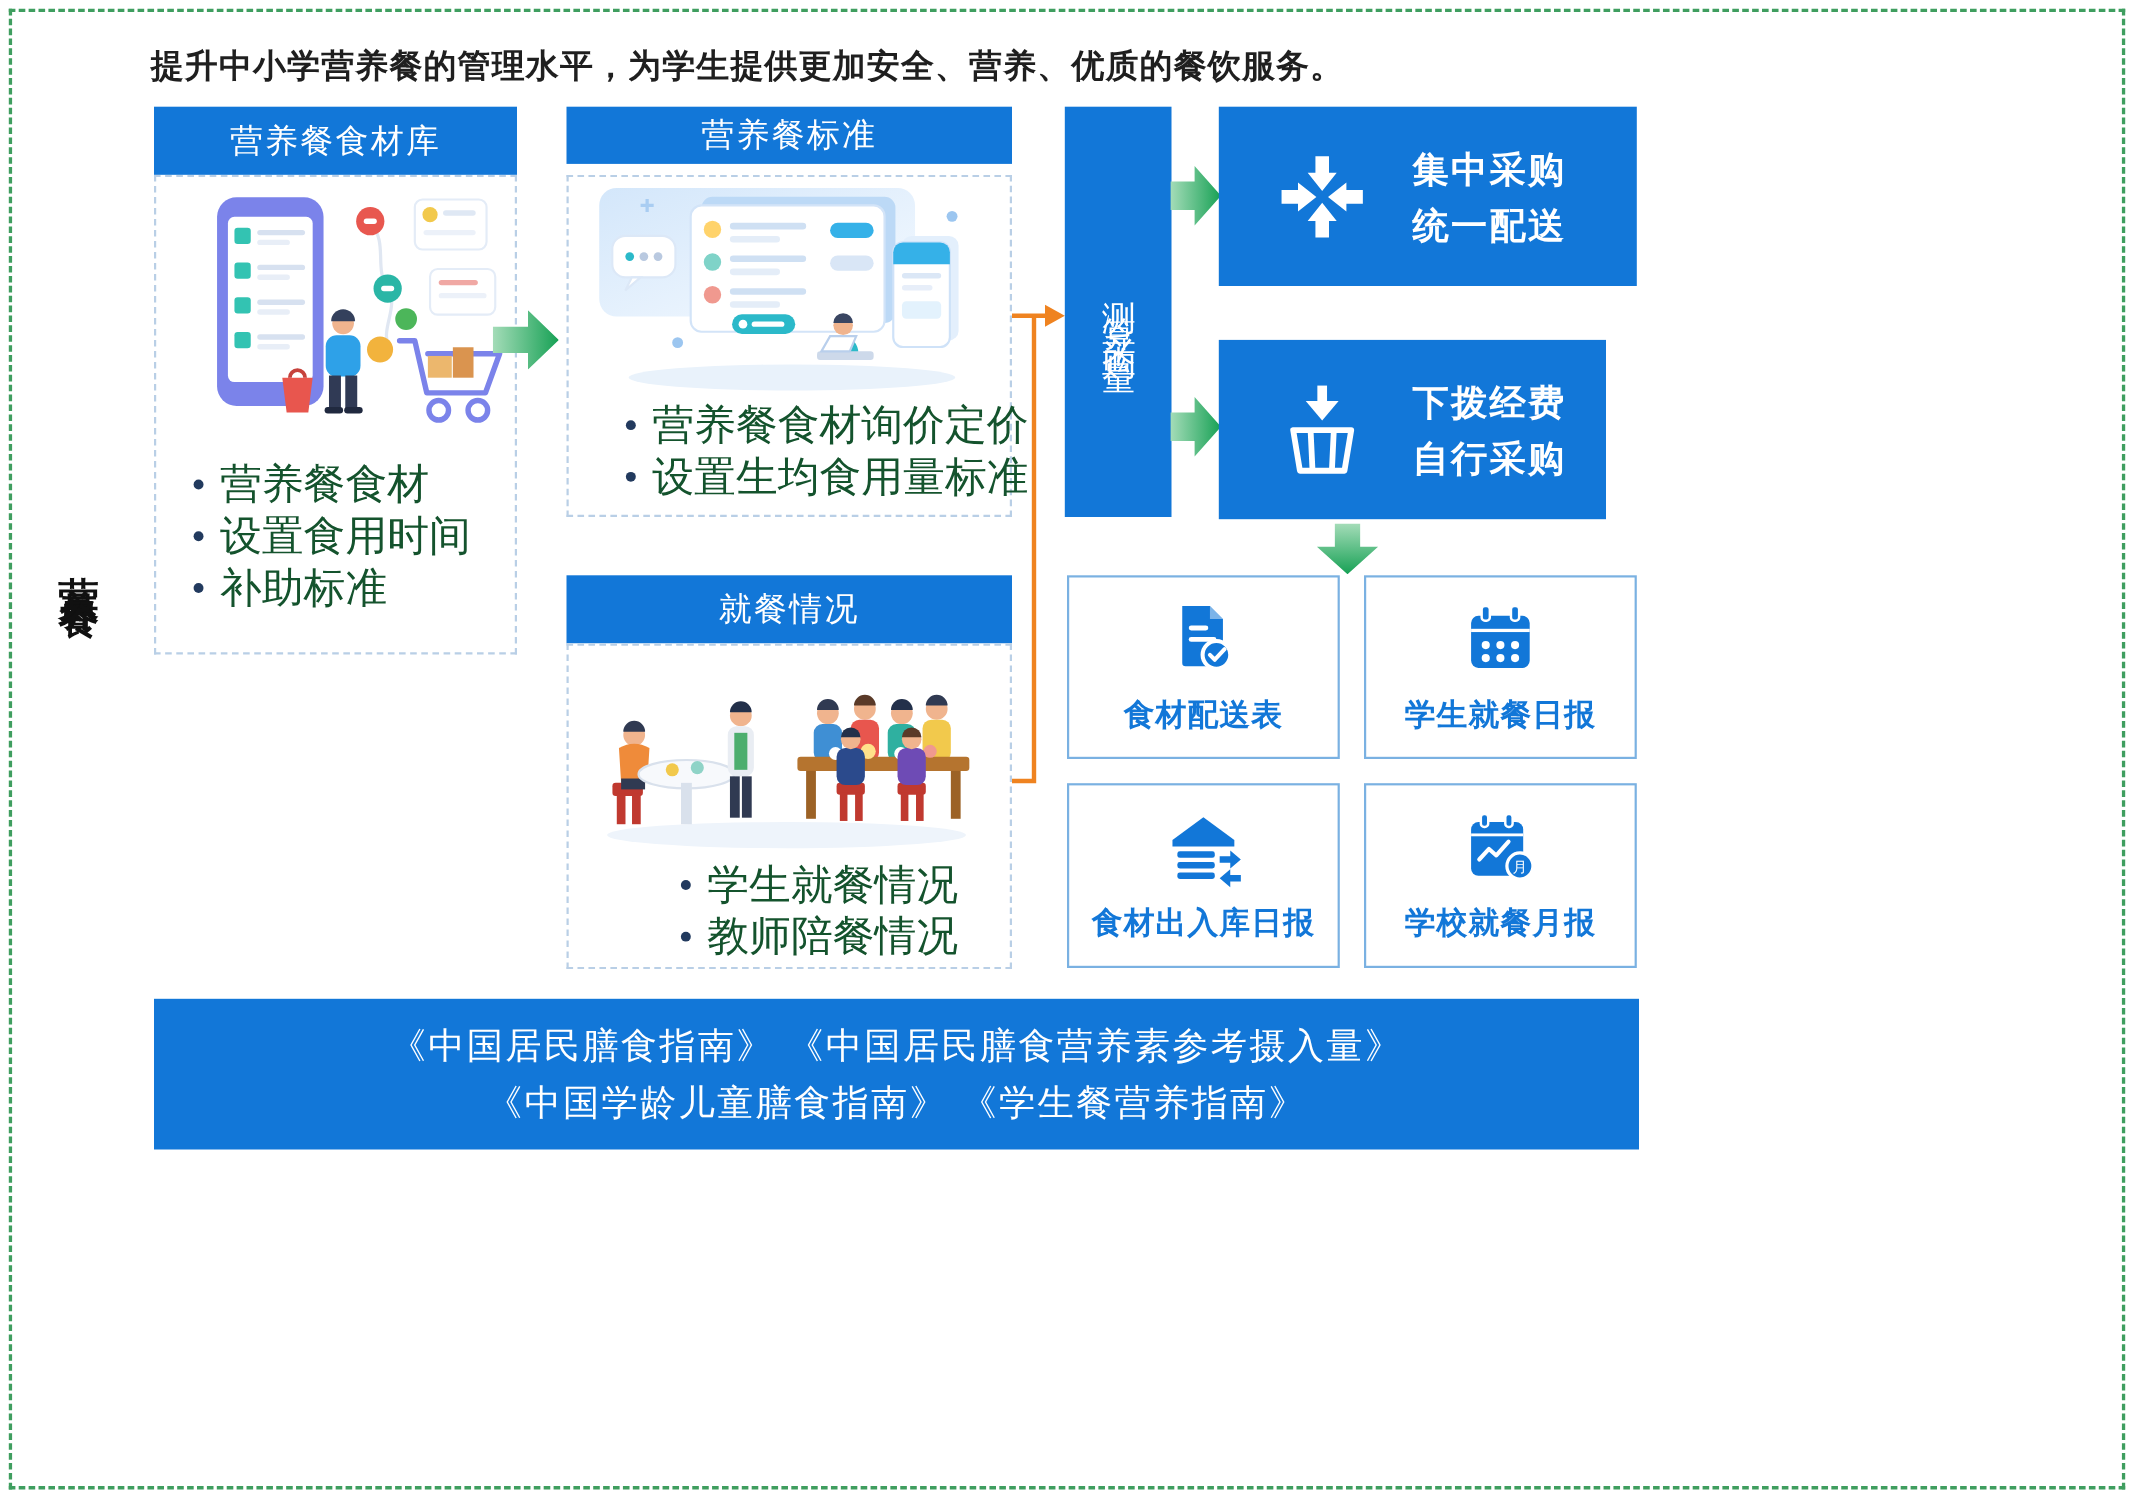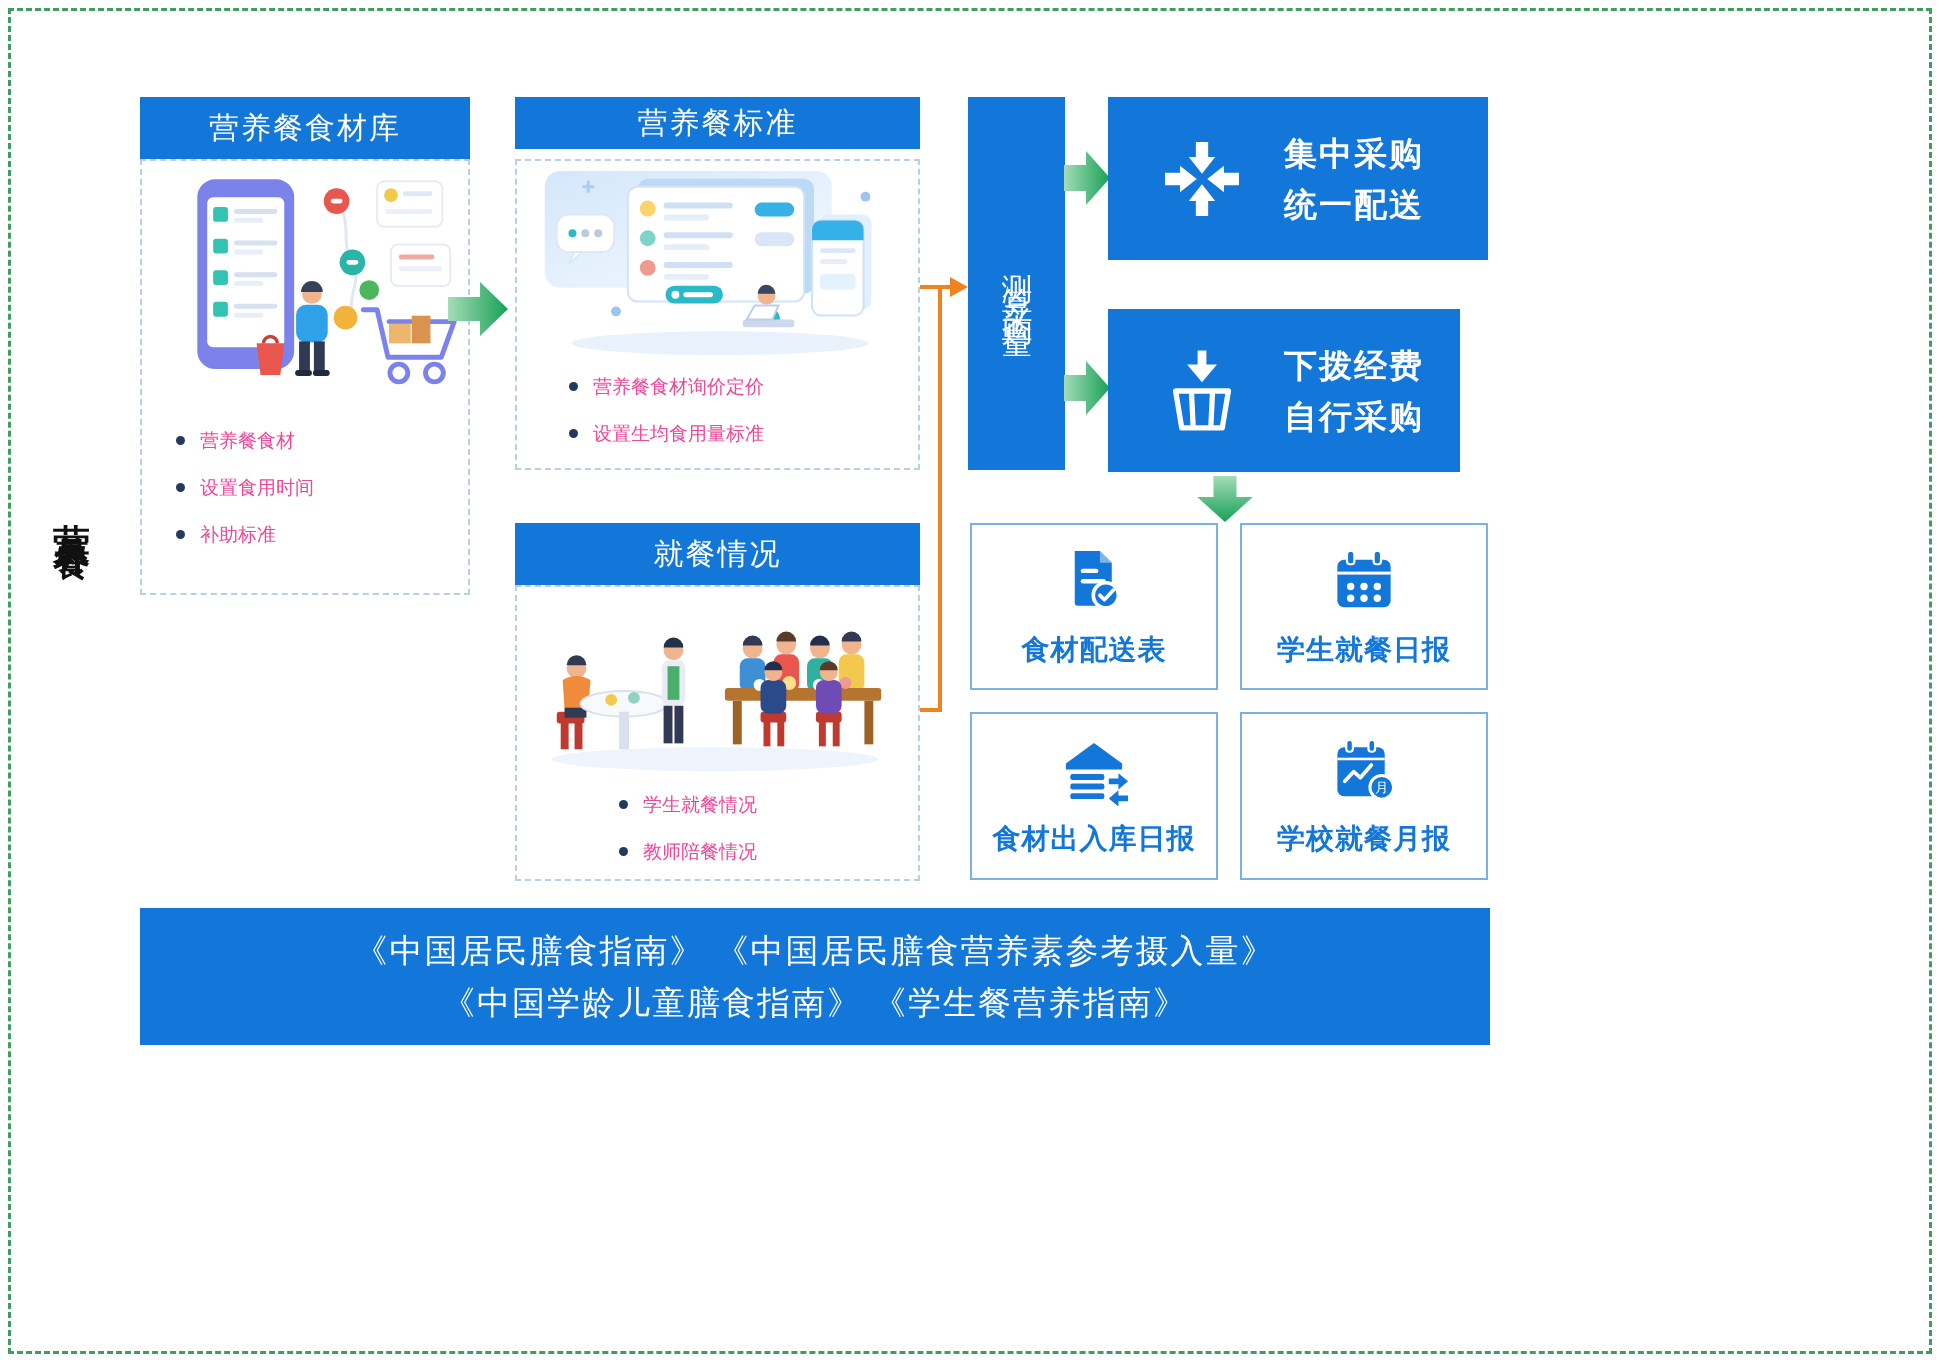--- a/index.html
+++ b/index.html
@@ -14,21 +14,21 @@
   *{margin:0;padding:0;box-sizing:border-box;}
   body{background:#fff;font-family:"Liberation Sans","DejaVu Sans",sans-serif;}
   .canvas{position:relative;width:1940px;height:1362px;background:#ffffff;overflow:hidden;}
   .outer-border{position:absolute;inset:8px;border:3px dashed var(--outer-green);pointer-events:none;}
   .top-text{position:absolute;left:137px;top:40px;font-size:30px;font-weight:600;color:var(--ink);letter-spacing:1px;}
   .side-label{position:absolute;left:46px;top:494px;writing-mode:vertical-rl;text-orientation:upright;font-size:37px;font-weight:700;color:#111;letter-spacing:10px;}
   .panel-header{position:absolute;background:var(--blue);color:#fff;display:flex;align-items:center;justify-content:center;font-size:30px;font-weight:500;letter-spacing:2px;}
   .panel-body{position:absolute;background:#fff;border:2px dashed var(--dash-border);}
   .illus{position:absolute;left:0;}
   .bullets{position:absolute;}
-  .bullet-item{display:flex;align-items:center;gap:15px;font-size:19px;color:#ec4899;height:47px;white-space:nowrap;}
+  .bullet-item{display:flex;align-items:center;gap:15px;font-size:38px;color:#14532d;height:47px;white-space:nowrap;}
   .bullet-dot{width:9px;height:9px;border-radius:50%;background:#223a5e;flex:0 0 auto;}
   .v-box{position:absolute;background:var(--blue);display:flex;align-items:center;justify-content:center;}
   .v-text{writing-mode:vertical-rl;text-orientation:upright;color:#fff;font-size:31px;font-weight:500;letter-spacing:14px;}
   .action-box{position:absolute;background:var(--blue);display:flex;align-items:center;padding-left:50px;gap:38px;}
   .action-text{color:#ffffff;font-size:33px;font-weight:700;line-height:51px;letter-spacing:2px;}
   .big-icon{width:88px;height:88px;color:#fff;flex:0 0 auto;}
   .report-box{position:absolute;background:#fff;border:2px solid var(--blue-border);display:flex;flex-direction:column;align-items:center;justify-content:center;gap:12px;}
   .report-icon{width:74px;height:74px;color:var(--blue);}
   .report-label{font-size:28px;font-weight:700;color:var(--blue);letter-spacing:1px;}
   .footer-banner{position:absolute;left:140px;top:908px;width:1350px;height:137px;background:var(--blue);display:flex;flex-direction:column;align-items:center;justify-content:center;color:#fff;font-size:33px;font-weight:500;line-height:52px;letter-spacing:2px;text-align:center;}
@@ -53,20 +53,21 @@
       </linearGradient>
       <linearGradient id="bg2" x1="0%" y1="0%" x2="100%" y2="100%">
         <stop offset="0%" stop-color="#9ec9f5"></stop>
           <stop offset="100%" stop-color="#eaf4ff"></stop>
       </linearGradient>
     </defs>
   </svg>
 
   <div class="outer-border"></div>
 
+  <div class="top-text">提升中小学营养餐的管理水平，为学生提供更加安全、营养、优质的餐饮服务。</div>
   <div class="side-label">营养餐</div>
 
   <div class="panel-header" style="left:140px;top:97px;width:330px;height:62px;">营养餐食材库</div>
   <div class="panel-body" style="left:140px;top:159px;width:330px;height:436px;">
     <svg class="illus" style="top:6px;width:326px;height:248px;" viewBox="0 0 330 250">
       <rect x="238" y="14" width="66" height="46" rx="7" fill="#ffffff" stroke="#e4ecf7" stroke-width="2"></rect>
       <circle cx="252" cy="28" r="7" fill="#f2c94c"></circle>
       <rect x="264" y="24" width="30" height="5" rx="2.5" fill="#dfe8f4"></rect>
       <rect x="246" y="42" width="48" height="5" rx="2.5" fill="#ecf1f9"></rect>
       <rect x="252" y="78" width="60" height="42" rx="7" fill="#ffffff" stroke="#e4ecf7" stroke-width="2"></rect>

